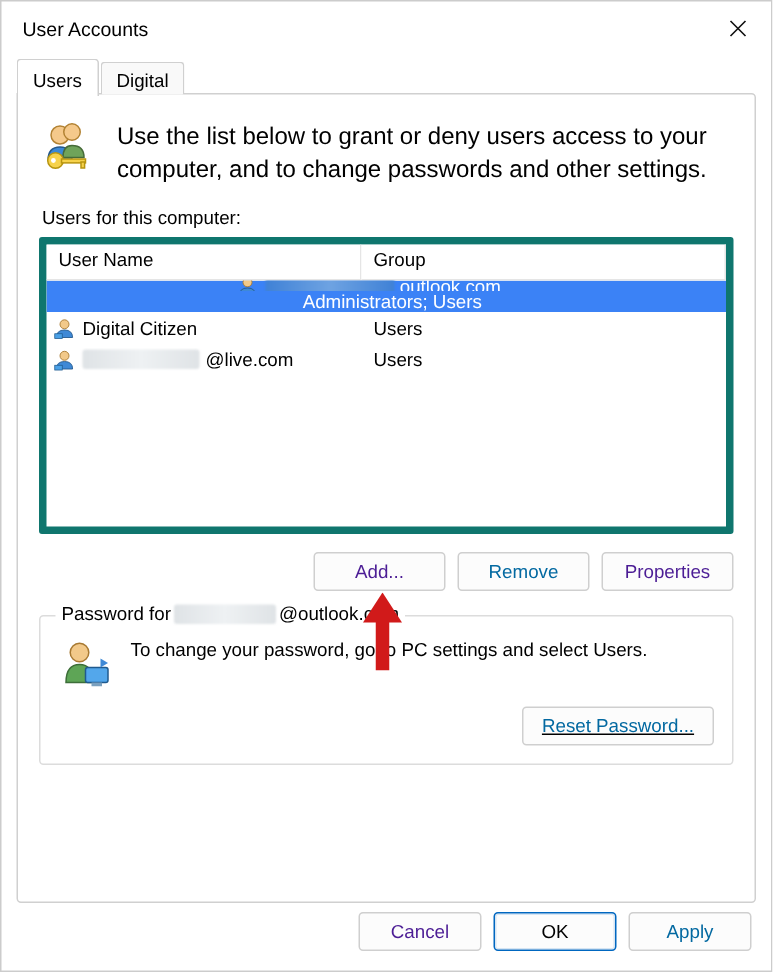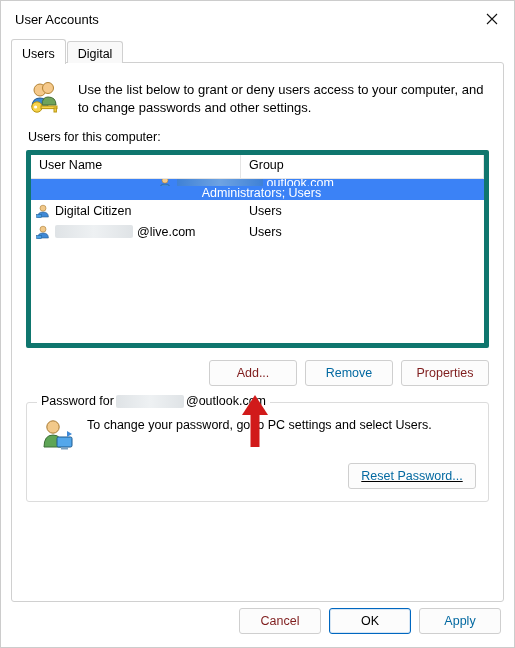--- a/index.html
+++ b/index.html
@@ -12,41 +12,41 @@
 
   .tab-area { position: relative; margin: 2px 10px 0 10px; }
   .tab-row { display: flex; height: 24px; position: relative; z-index: 2; }
   .tab { font-size: 12.5px; padding: 3px 10px 0 10px; border: 1px solid #d0d0d0; border-bottom: none; background: #fff; border-radius: 3px 3px 0 0; margin-right: 1px; height: 24px; cursor: pointer; display: flex; align-items: center; }
   .tab.active { position: relative; z-index: 3; height: 25px; }
   .tab.inactive { background: #f9f9f9; margin-top: 2px; height: 22px; }
   .tab-panel { border: 1px solid #d0d0d0; border-radius: 0 3px 3px 3px; padding: 14px 14px 14px 14px; margin-top: -1px; min-height: 540px; }
 
   .intro { display: flex; gap: 14px; margin: 4px 2px 14px 2px; }
   .intro-icon { width: 36px; height: 34px; flex: 0 0 36px; position: relative; }
-  .intro-text { font-size: 13px; line-height: 1.35; color: #000; }
+  .intro-text { font-size: 16px; line-height: 1.35; color: #000; }
 
   .section-label { font-size: 12.5px; margin: 6px 0 6px 2px; }
 
   .listbox { border: 5px solid #0f766e; border-radius: 2px; background: #fff; height: 198px; overflow: hidden; }
   .list-headers { display: flex; height: 24px; }
   .list-headers .col { font-size: 12.5px; padding: 3px 8px; border-right: 1px solid #e5e5e5; border-bottom: 1px solid #e5e5e5; background: #fff; }
   .col-name { width: 210px; }
   .col-group { flex: 1; }
   .row { display: flex; height: 21px; font-size: 12.5px; align-items: center; }
   .row.selected { background: #3b82f6; color: #fff; flex-direction: column; }
   .row .cell-name { width: 210px; display: flex; align-items: center; padding-left: 4px; gap: 4px; overflow: hidden; }
   .row .cell-group { flex: 1; padding-left: 8px; }
   .user-icon { width: 16px; height: 16px; flex: 0 0 16px; display: inline-block; }
   .user-icon svg { width: 16px; height: 16px; display: block; }
 
   .blur-box { display: inline-block; background: linear-gradient(90deg,#dfe3e6,#eef1f3,#dfe3e6); height: 13px; border-radius: 2px; vertical-align: middle; filter: blur(0.6px); }
   .row.selected .blur-box { background: linear-gradient(90deg,#3f81d6,#6ea3e2,#3f81d6); }
 
   .btn-row { display: flex; gap: 8px; justify-content: flex-end; margin-top: 12px; }
-  .btn { font-size: 12.5px; background: #fcfcfc; border: 1px solid #cfcfcf; border-radius: 3px; padding: 5px 0; min-width: 88px; text-align: center; cursor: pointer; color: #7f1d1d; }
+  .btn { font-size: 12.5px; background: #fcfcfc; border: 1px solid #cfcfcf; border-radius: 3px; padding: 5px 0; min-width: 88px; text-align: center; cursor: pointer; color: #4c1d95; }
   .btn.disabled { color: #0369a1; cursor: default; }
 
   .fieldset { border: 1px solid #dcdcdc; border-radius: 3px; margin-top: 16px; padding: 14px 12px 12px 12px; position: relative; }
   .fieldset .legend { position: absolute; top: -9px; left: 10px; background: #fff; padding: 0 4px; font-size: 12.5px; display: flex; align-items: center; gap: 2px; }
   .fieldset-body { display: flex; gap: 12px; }
   .fieldset-body .big-icon { width: 36px; height: 36px; flex: 0 0 36px; }
   .fieldset-body .msg { font-size: 12.5px; line-height: 1.35; }
   .fieldset .reset-row { display: flex; justify-content: flex-end; margin-top: 10px; text-decoration: underline; }
 
   .footer { position: absolute; right: 14px; bottom: 14px; display: flex; gap: 8px; }

